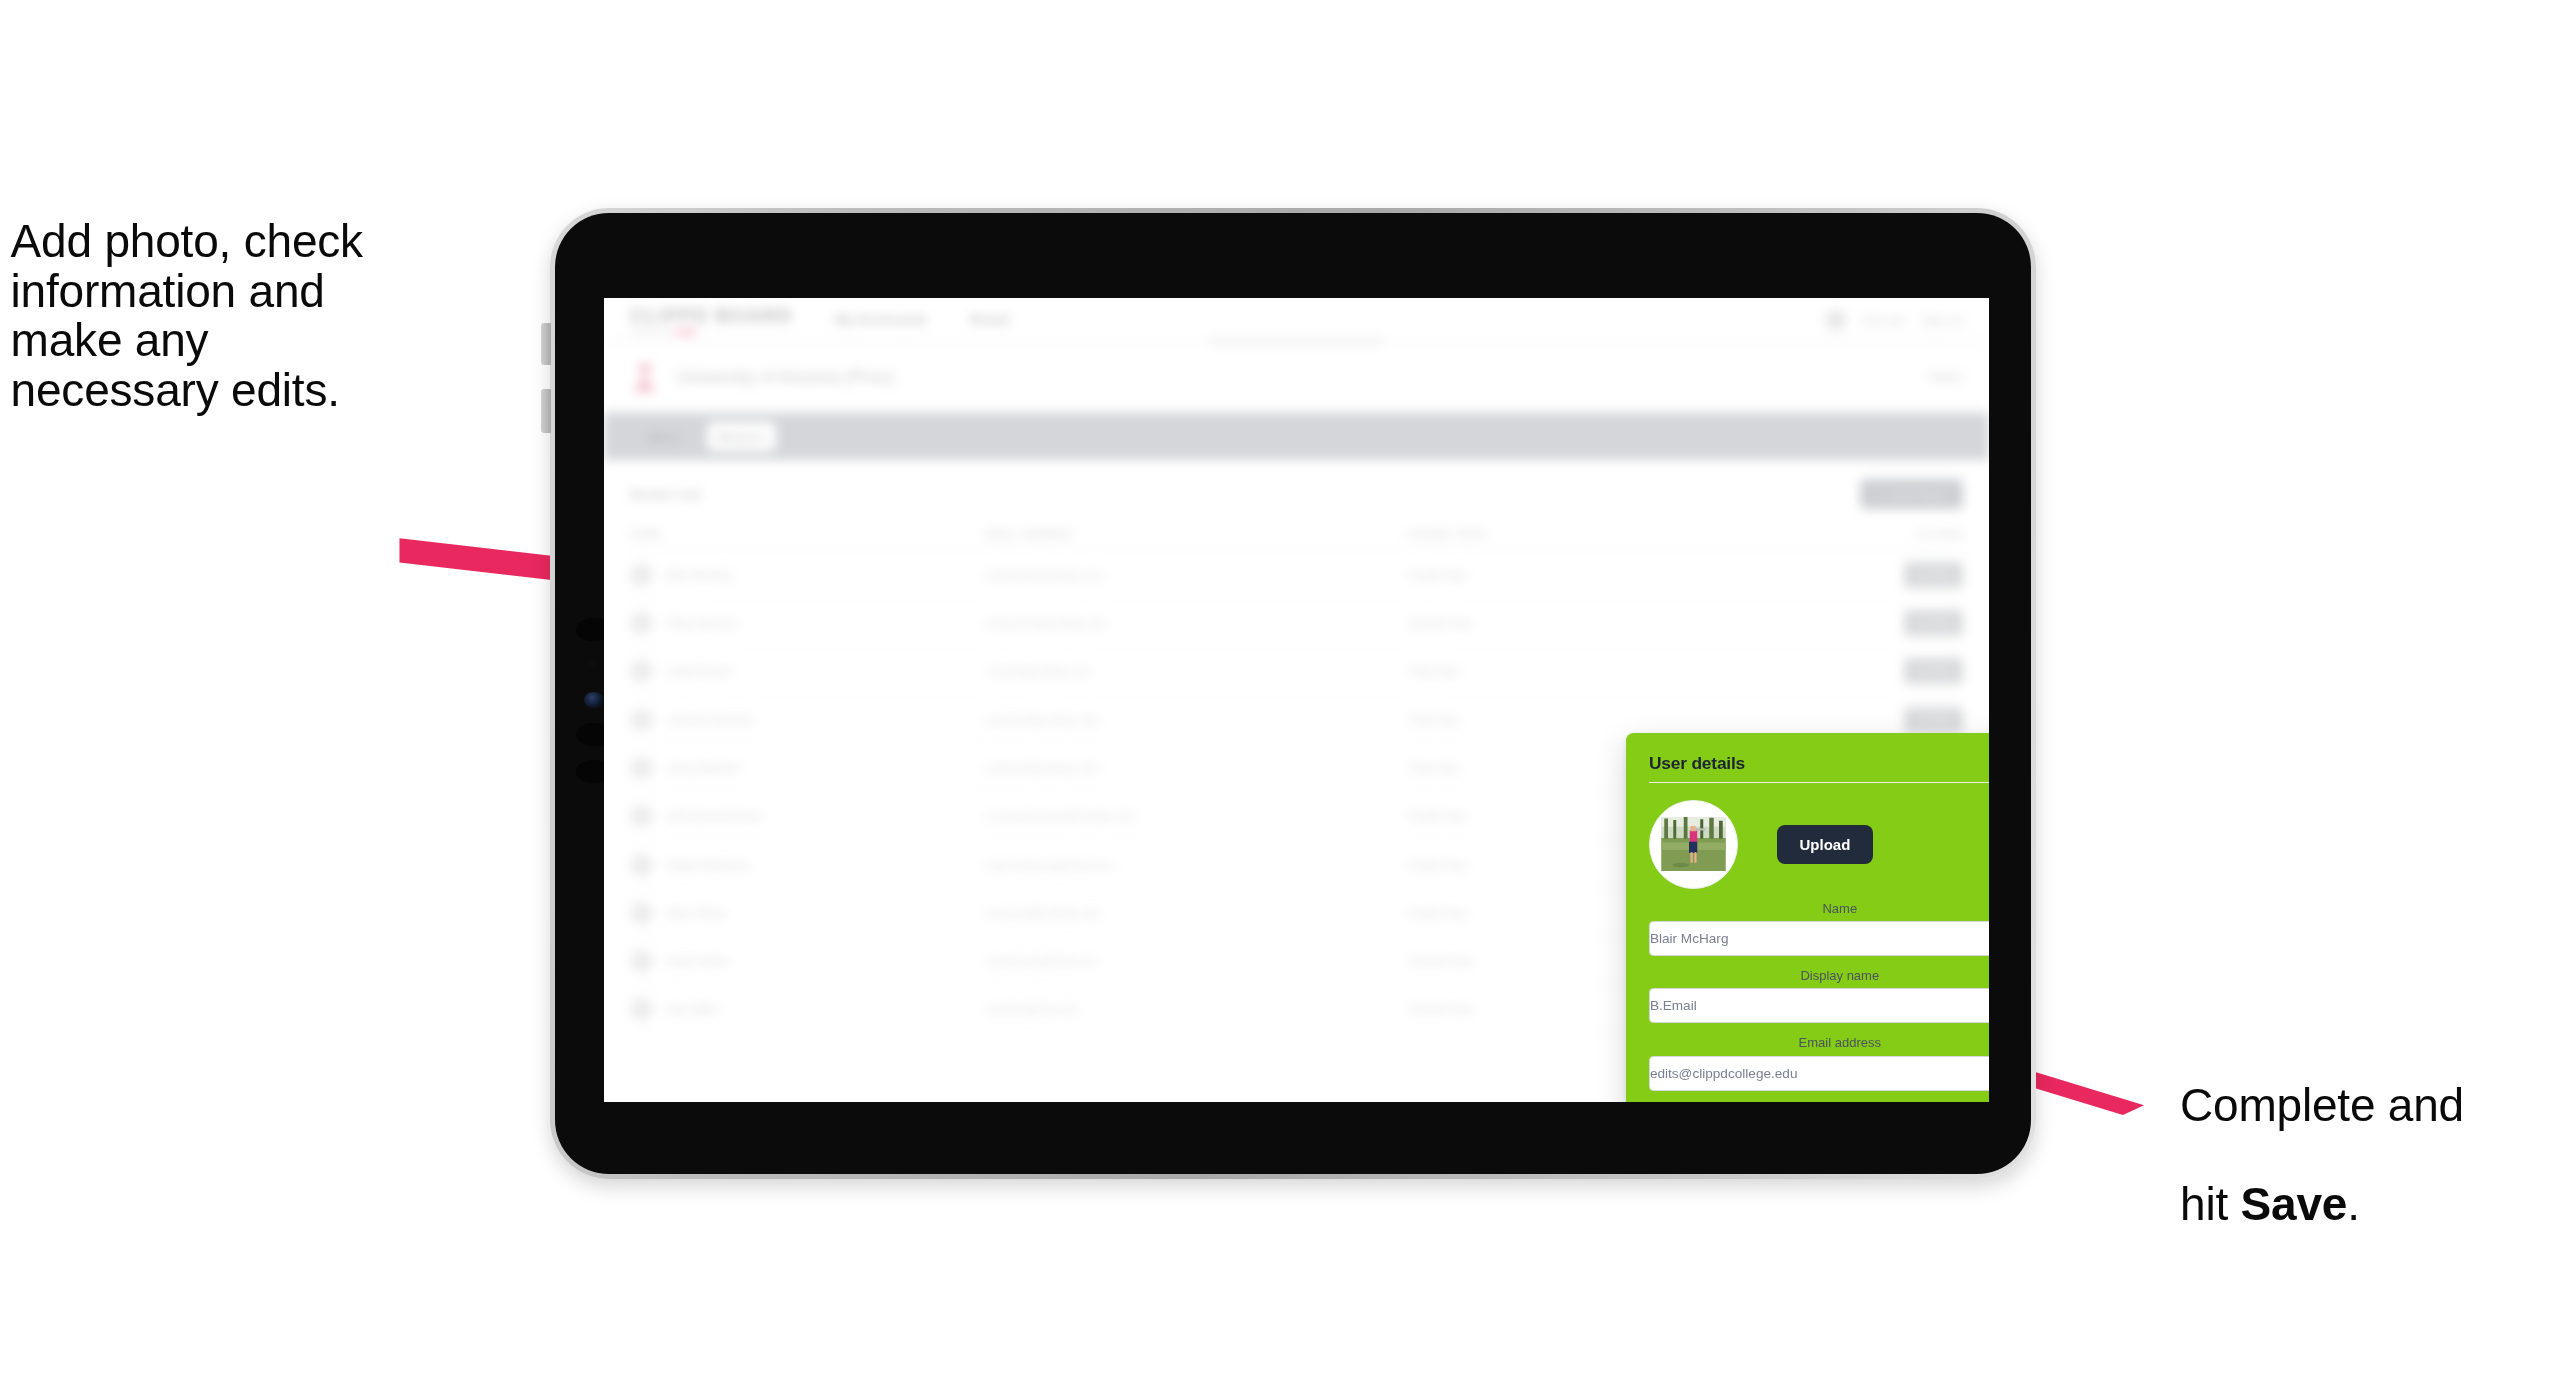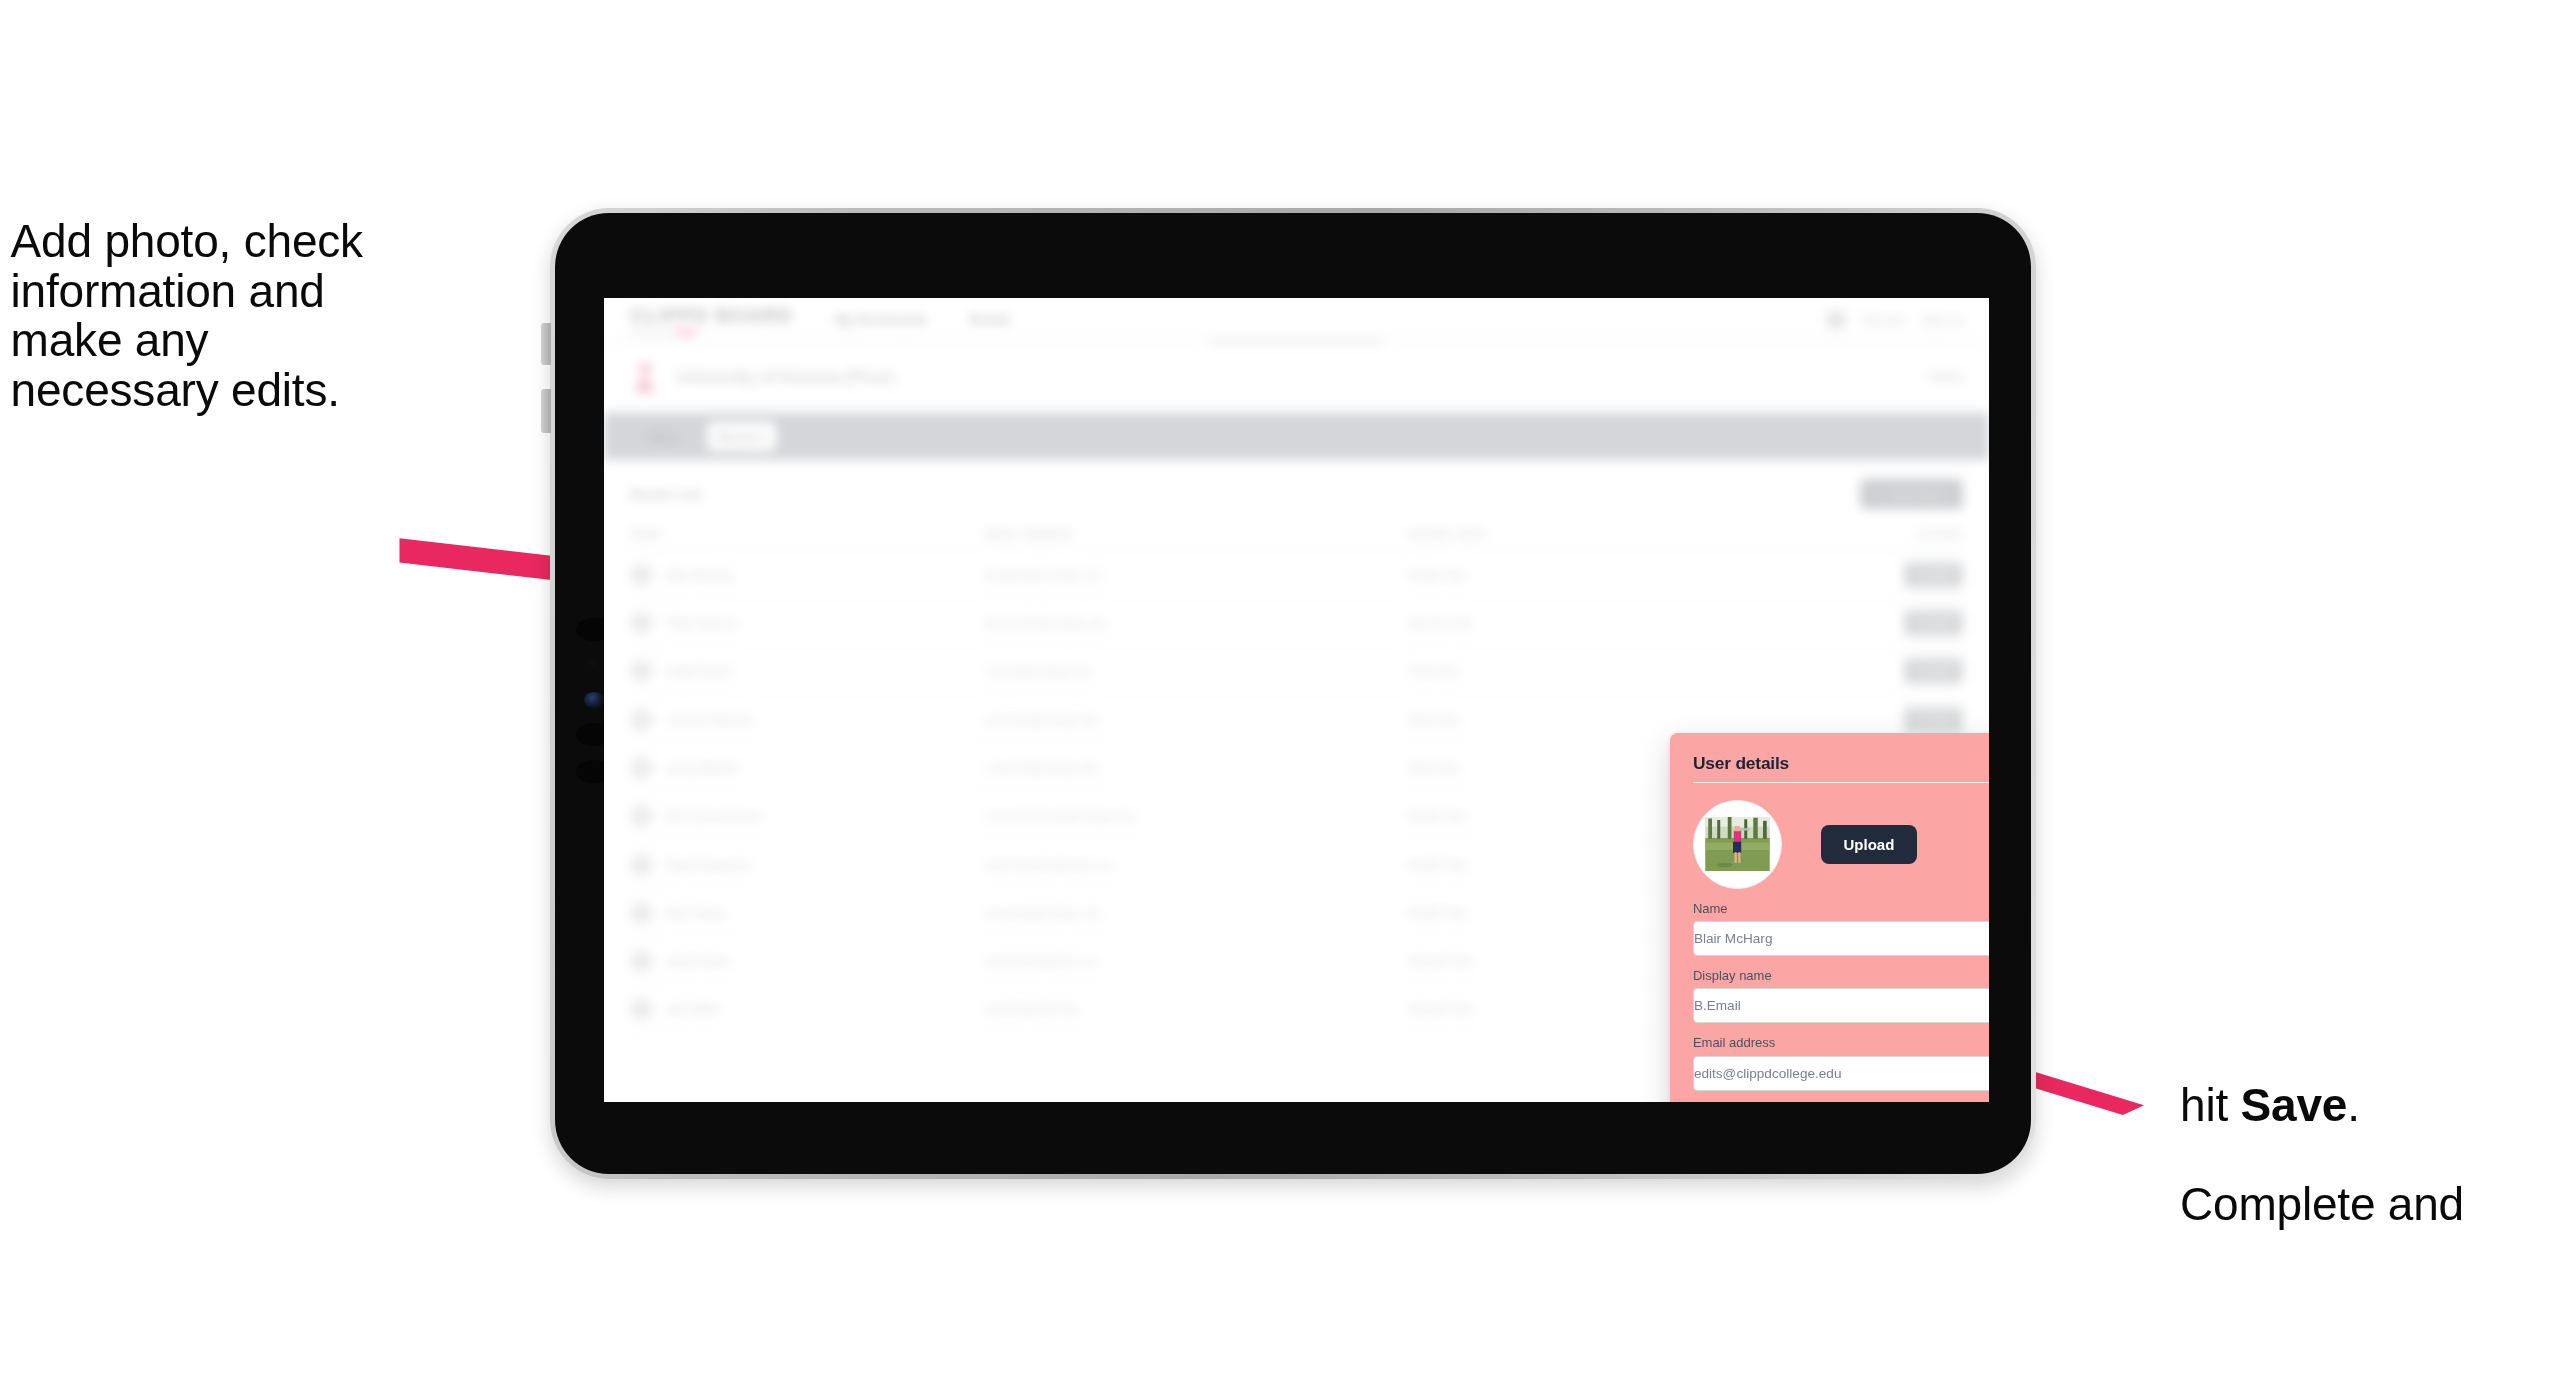--- a/index.html
+++ b/index.html
@@ -157,25 +157,26 @@
   .trow .ac { flex:1; display:flex; justify-content:flex-end; }
   .editchip {
     width:59px; height:26px; border-radius:4.5px; background:#d9dadc;
     display:flex; align-items:center; justify-content:center; gap:4.5px;
     font-size:9px; font-weight:600; color:#eeeeee;
   }
   .editchip .pencil { font-size:9px; }
 
   
   #modal {
-    position:absolute; left:1066px; top:435px;
+    position:absolute; left:1022px; top:435px;
     width:427px; height:498px;
-    background:#fca5a5; border-radius:7.5px;
+    background:#84cc16; border-radius:7.5px;
     box-shadow:0 10.6px 30px rgba(0,0,0,.17), 0 2.3px 7.5px rgba(0,0,0,.09);
     padding:19.6px 22.6px 0 22.6px;
+    text-align:center;
   }
   #modal-head {
     display:flex; align-items:flex-start; justify-content:space-between;
     border-bottom:0.8px solid #ececec; padding-bottom:8.3px;
   }
   #modal-title { font-size:17.4px; font-weight:700; color:#1d2433; letter-spacing:-0.2px; }
 
   #avatar-row { display:flex; align-items:center; margin-top:16.6px; }
   #avatar {
     width:89px; height:89px; border-radius:50%;
@@ -205,22 +206,22 @@
 <body>
 
 <div id="stage">
 
   <div id="annot-left" class="annot">Add photo, check
 information and
 make any
 necessary edits.</div>
 
   <div id="annot-right" class="annot">
+    <div>Complete and</div>
     <div><span>hit </span><b>Save</b><span>.</span></div>
-    <div>Complete and</div>
   </div>
 
   <svg class="arrow-svg" style="left:0;top:0;width:2576px;height:1386px" viewBox="0 0 3412 1836" width="2576" height="1386">
     <path d="M529,713 L1335,806 L1335,782 L1412,822 L1335,862 L1335,838 L529,745 Z" fill="#E8285E"></path>
   </svg>
 
   <svg class="arrow-svg" style="left:0;top:0;width:2576px;height:1386px" viewBox="0 0 3412 1836" width="2576" height="1386">
     <path d="M2840,1464 L2072,1230 L2085,1206 L2003,1188 L2031,1266 L2044,1243 L2812,1477 Z" fill="#E8285E"></path>
   </svg>
 

